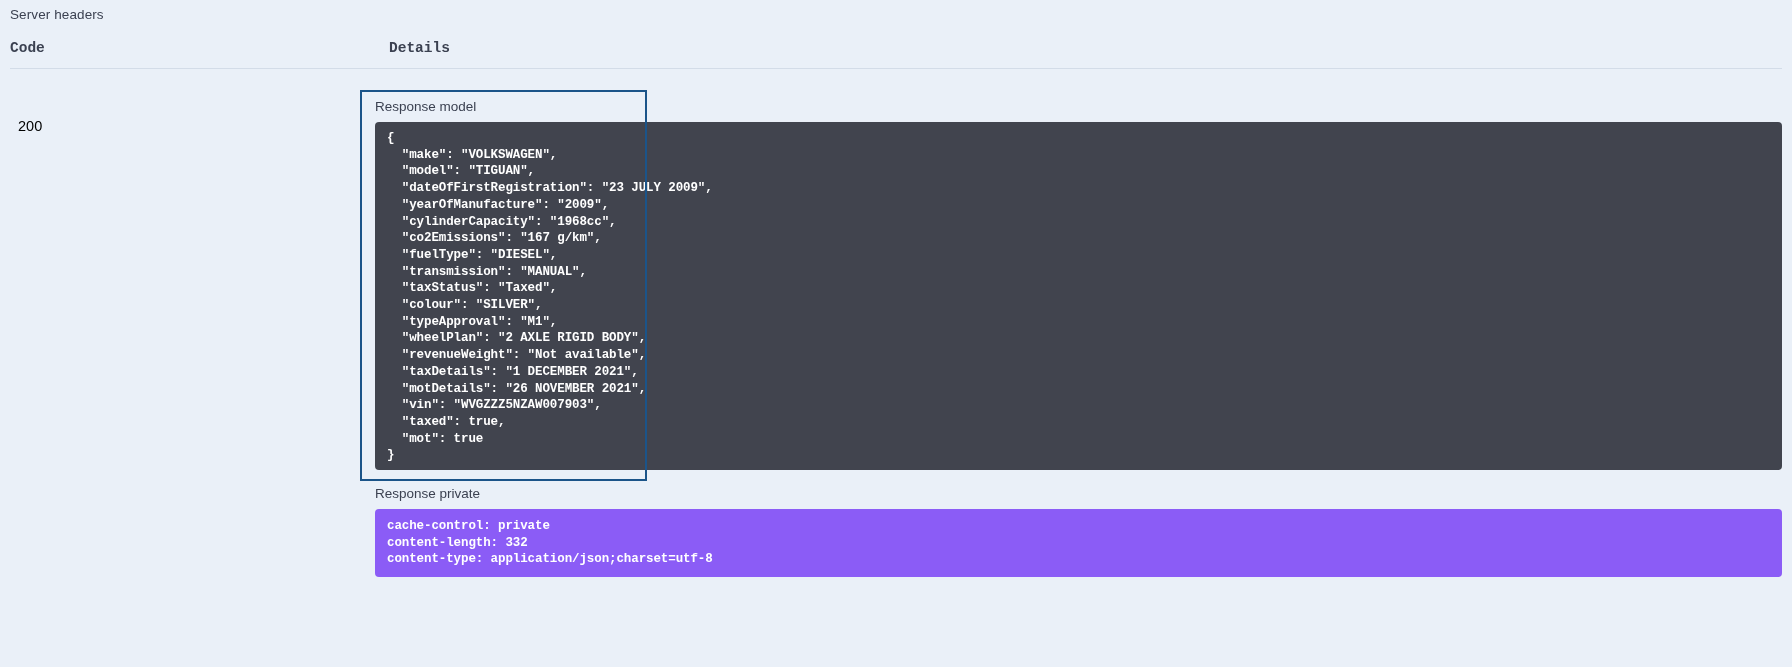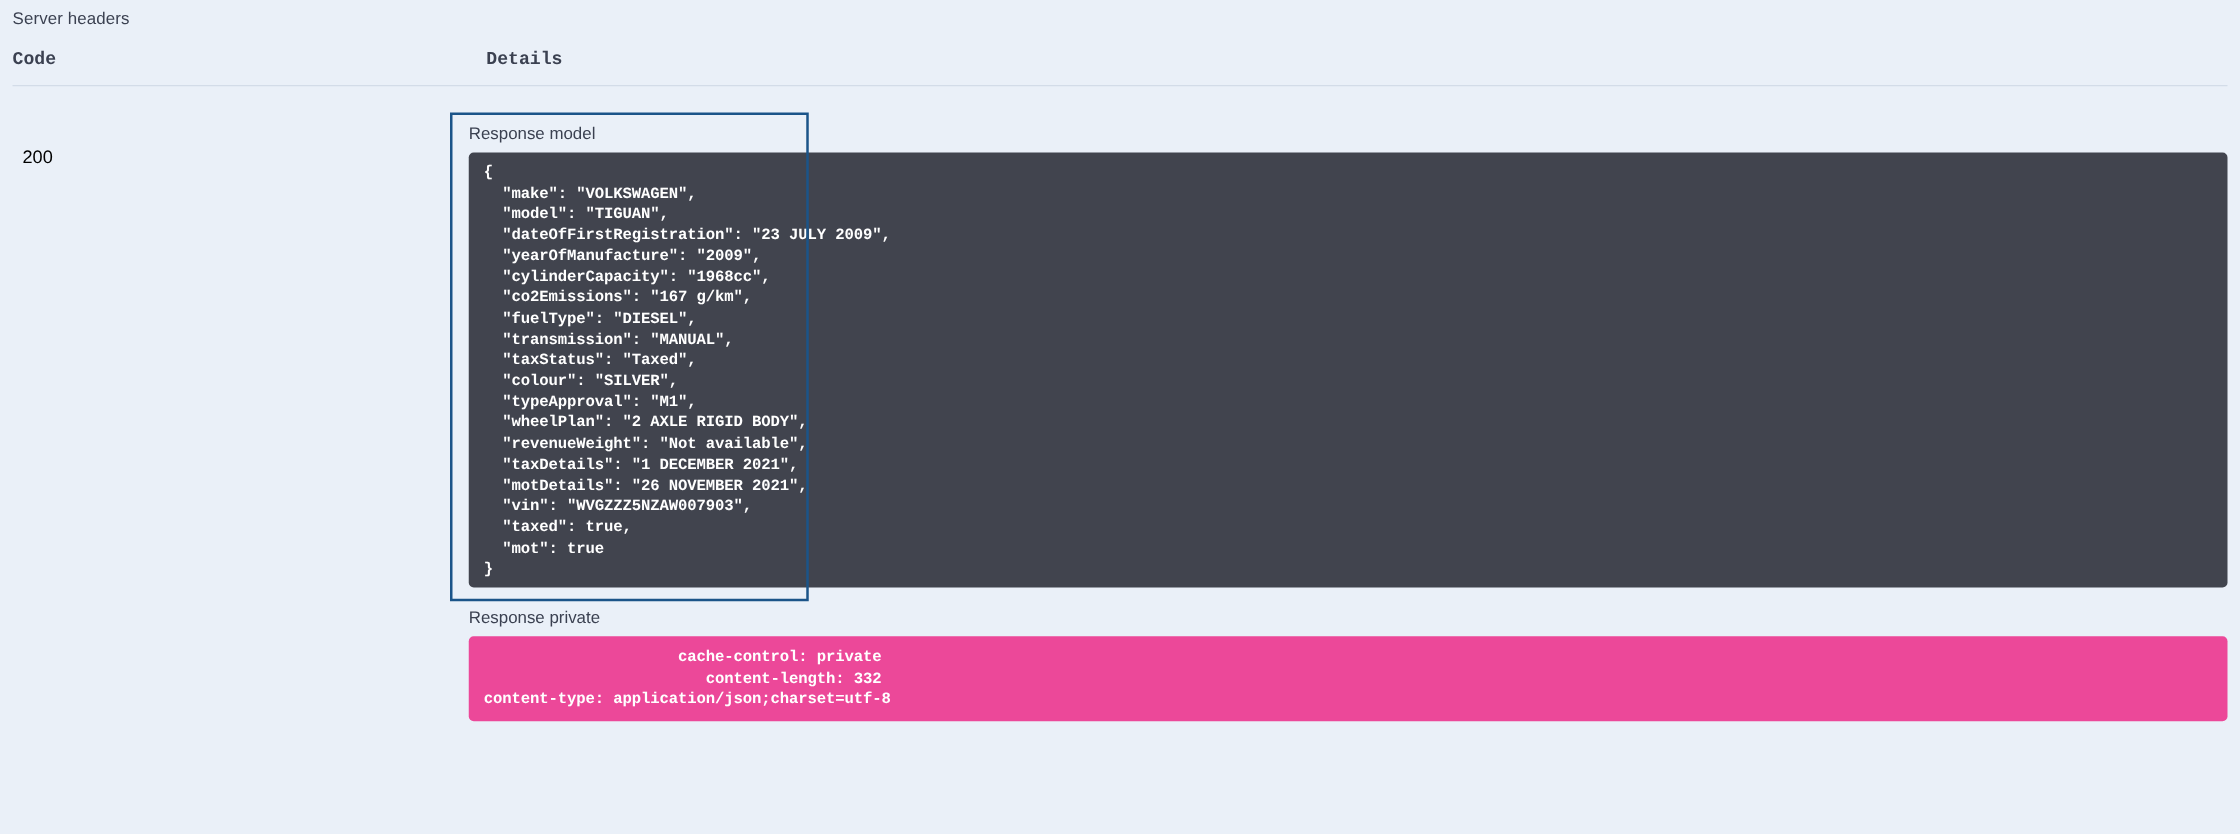--- a/index.html
+++ b/index.html
@@ -122,24 +122,23 @@
     font-size: 13.5px;
     color: #3b4151;
   }
 
   .headers-panel {
     position: absolute;
     left: 375px;
     top: 509px;
     width: 1407px;
     height: 68px;
-    background: #ec4899;
+    background: #8b5cf6;
     border-radius: 4px;
     overflow: hidden;
-    text-align: right;
   }
 
   .headers-block {
     position: absolute;
     left: 12px;
     top: 9px;
     margin: 0;
     font-family: "Liberation Mono", "DejaVu Sans Mono", monospace;
     font-size: 12.5px;
     line-height: 16.7px;

